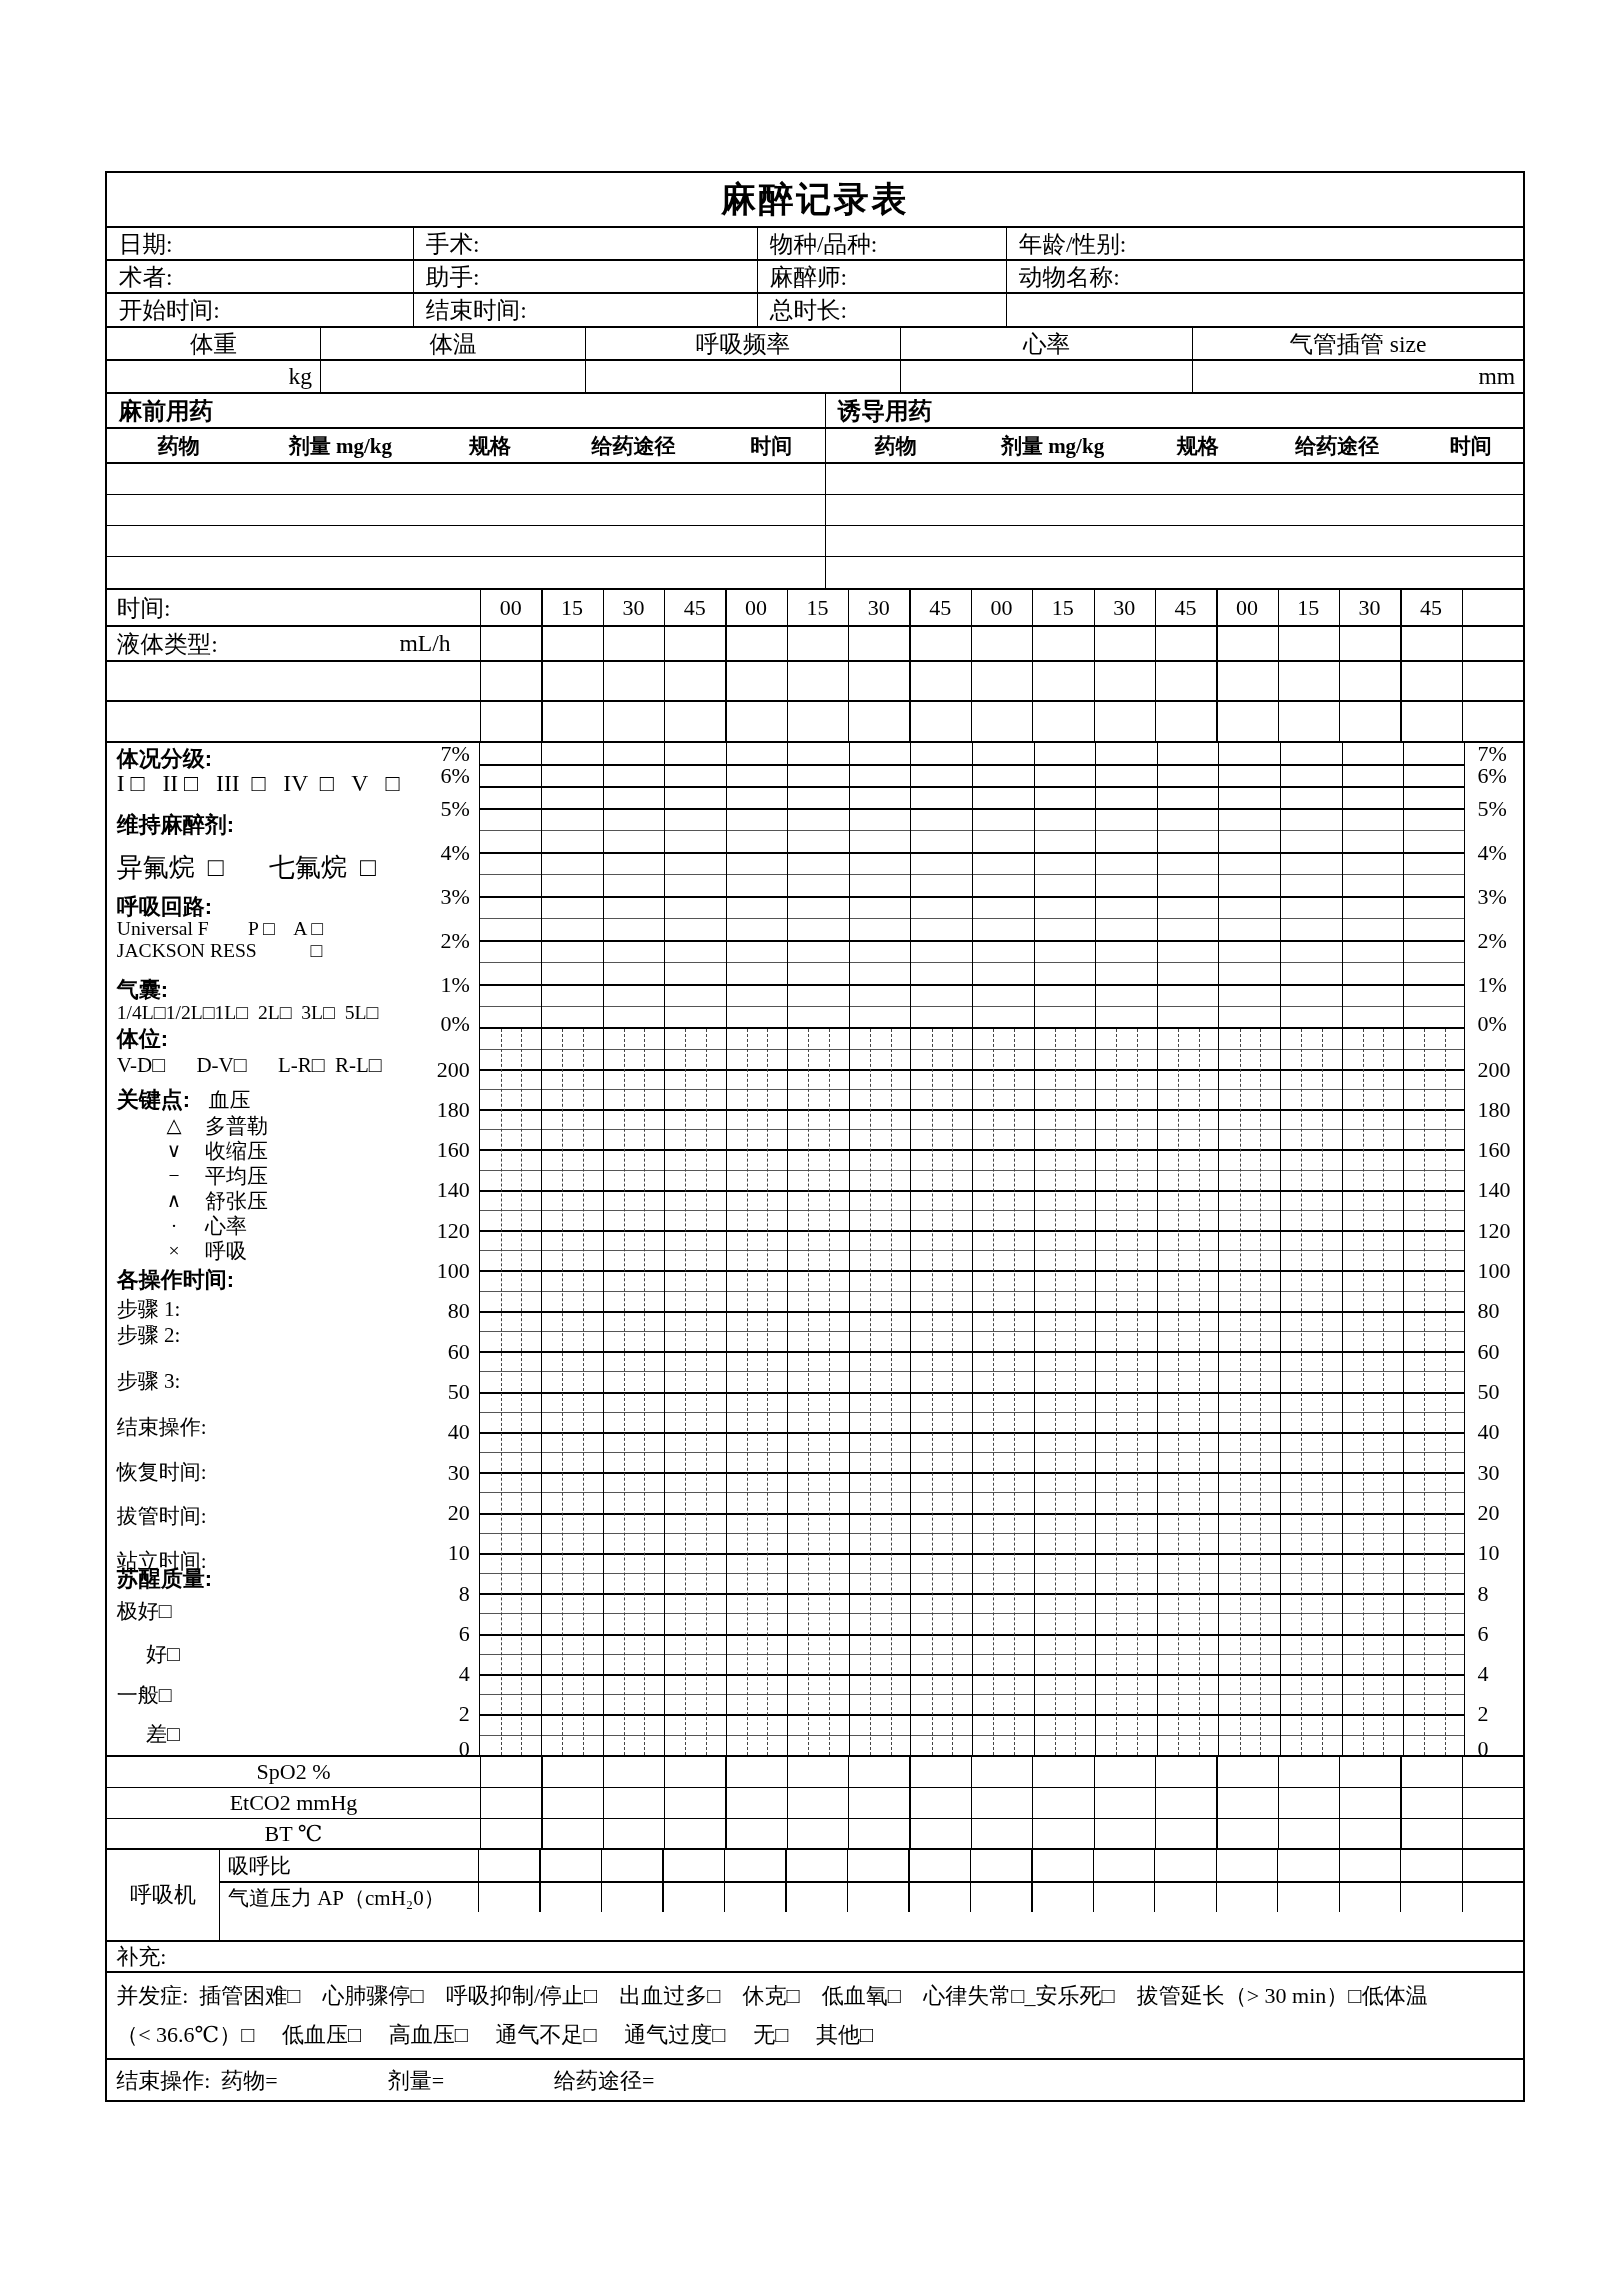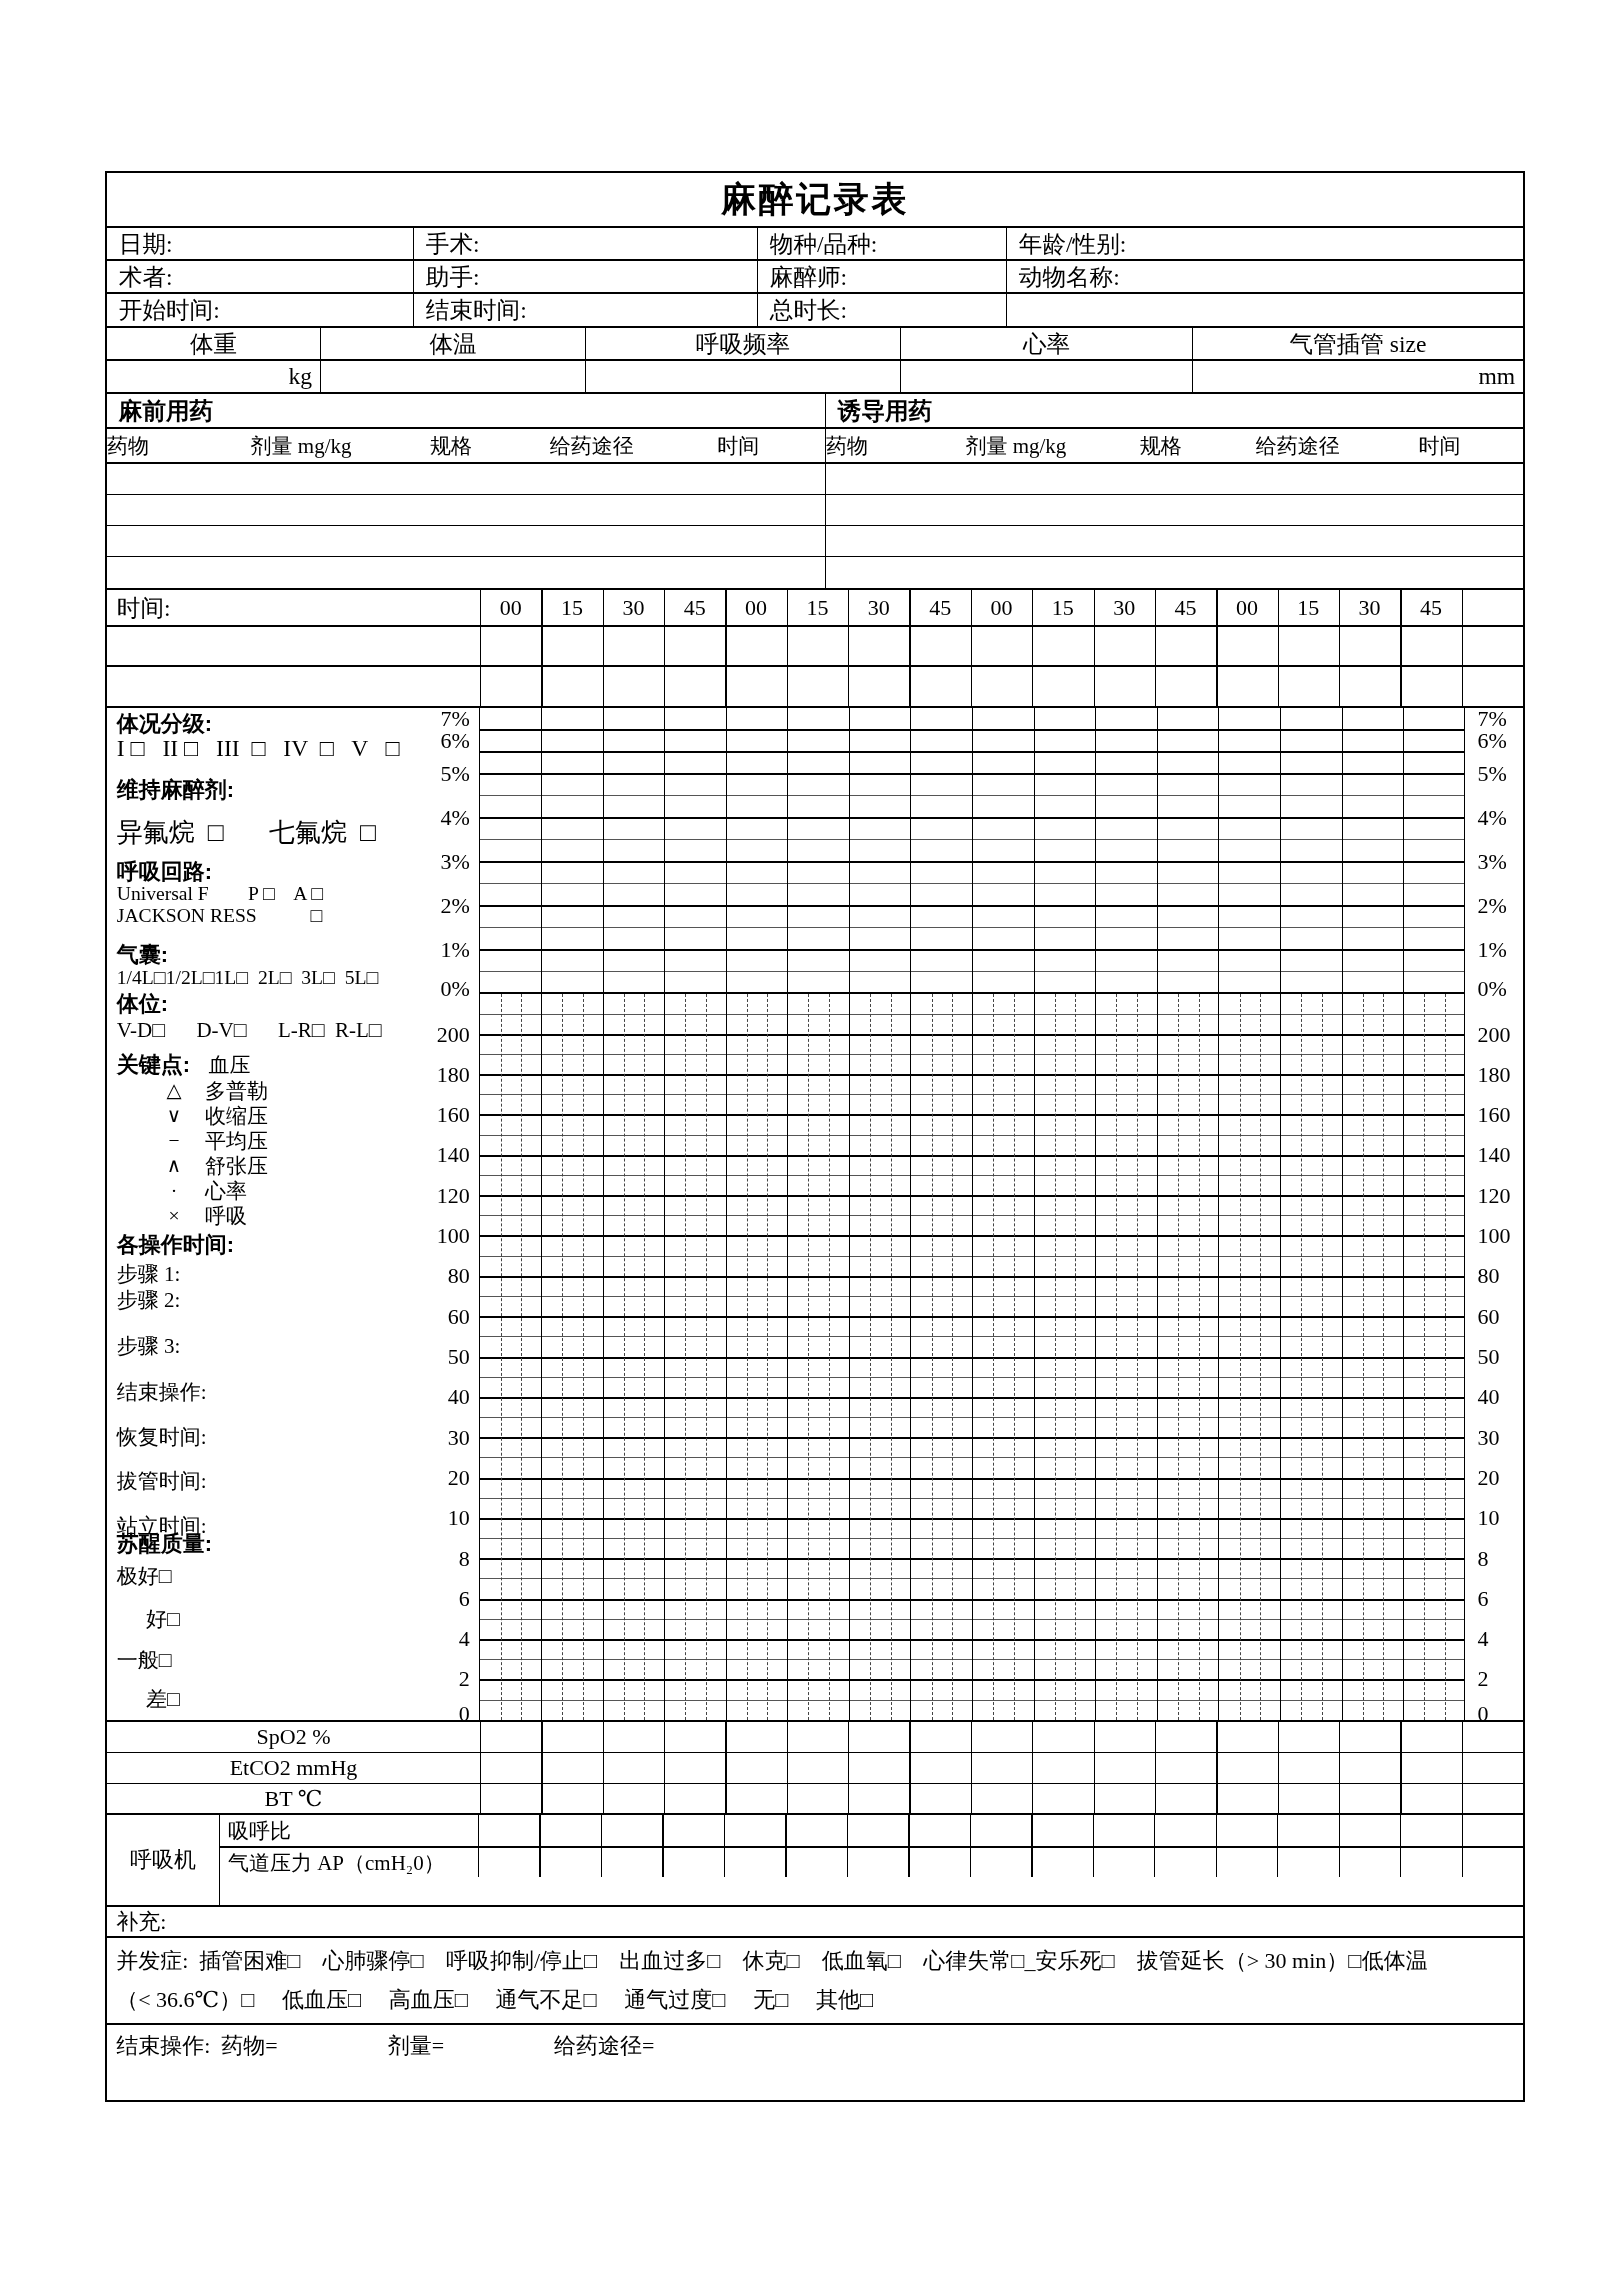--- a/index.html
+++ b/index.html
@@ -18,21 +18,21 @@
   .inforow{height:33px;}
   .i1{width:306px;} .i2{width:344px;font-family:Liberation Serif, serif;} .i3{width:249px;} .i4{flex:1;}
   
   .v1{width:213px;} .v2{width:265px;} .v3{width:315px;} .v4{width:292px;} .v5{flex:1;}
   
   .medhdr{height:35px;}
   .mhalfL{width:718px;border-right:1.3px solid #000;height:100%;display:flex;align-items:center;}
   .mhalfR{flex:1;height:100%;display:flex;align-items:center;}
   .medcols{height:35px;}
   .mcols{display:grid;grid-template-columns:1.2fr 1.5fr 1fr 1.4fr 0.9fr;width:100%;height:100%;align-items:center;}
-  .mcols span{text-align:left;font-size:21px;}
+  .mcols span{text-align:center;font-size:21px;font-weight:bold;}
   .meddata{height:31px;border-bottom:1.3px solid #000;}
   .meddata.last{border-bottom:2px solid #000;}
   
   .wlab{width:373px;box-sizing:border-box;height:100%;display:flex;align-items:center;}
   .wgrid{flex:1;height:100%;display:grid;grid-template-columns:repeat(17,1fr);
          background-image:repeating-linear-gradient(90deg,#000 0 1.3px,transparent 1.3px calc(100%/17));}
   .tick{display:flex;align-items:center;justify-content:center;font-size:22px;}
   .timerow{height:37px;} .fluidrow{height:35px;} .erow1{height:40px;} .erow2{height:41px;}
   
   .chartzone{position:relative;height:1014px;border-bottom:2px solid #000;box-sizing:border-box;}
@@ -171,20 +171,27 @@
         <div class="tick">15</div>
         <div class="tick">30</div>
         <div class="tick">45</div>
         <div class="tick">00</div>
         <div class="tick">15</div>
         <div class="tick">30</div>
         <div class="tick">45</div>
       </div>
   </div>
 
+  <div class="row fluidrow">
+    <div class="wlab" style="justify-content:space-between;padding-left:9.8px;padding-right:29.4px;font-size:23.6px">
+      <span>液体类型:</span>
+      <span>mL/h</span>
+    </div>
+    <div class="wgrid"></div>
+  </div>
   <div class="row erow1">
     <div class="wlab"></div>
     <div class="wgrid"></div>
   </div>
   <div class="row erow2">
     <div class="wlab"></div>
     <div class="wgrid"></div>
   </div>
 
   <div class="chartzone">

